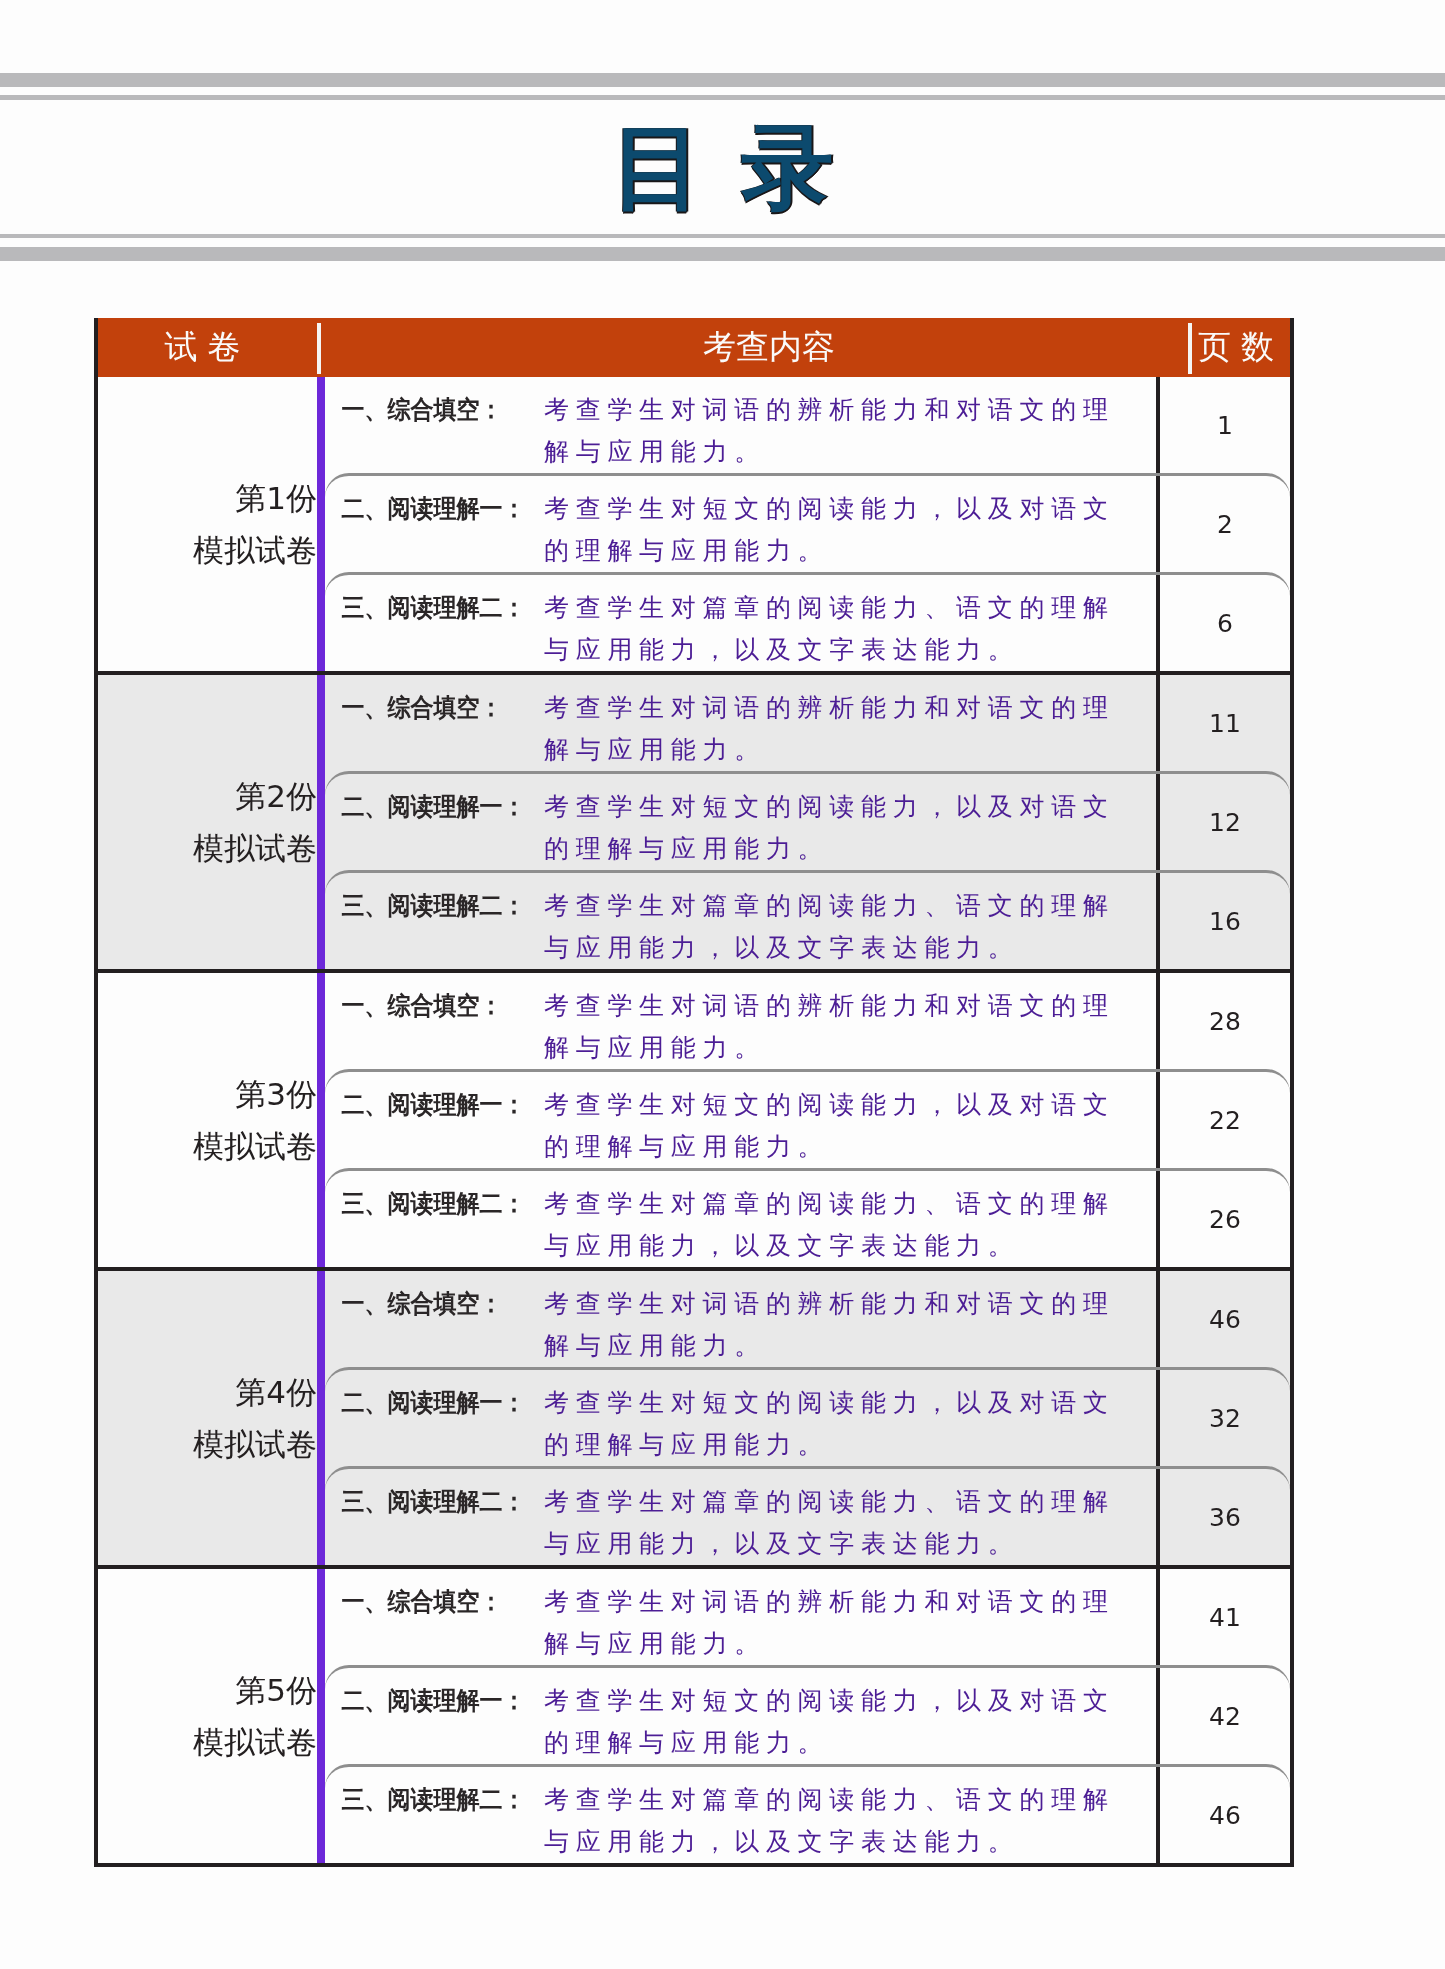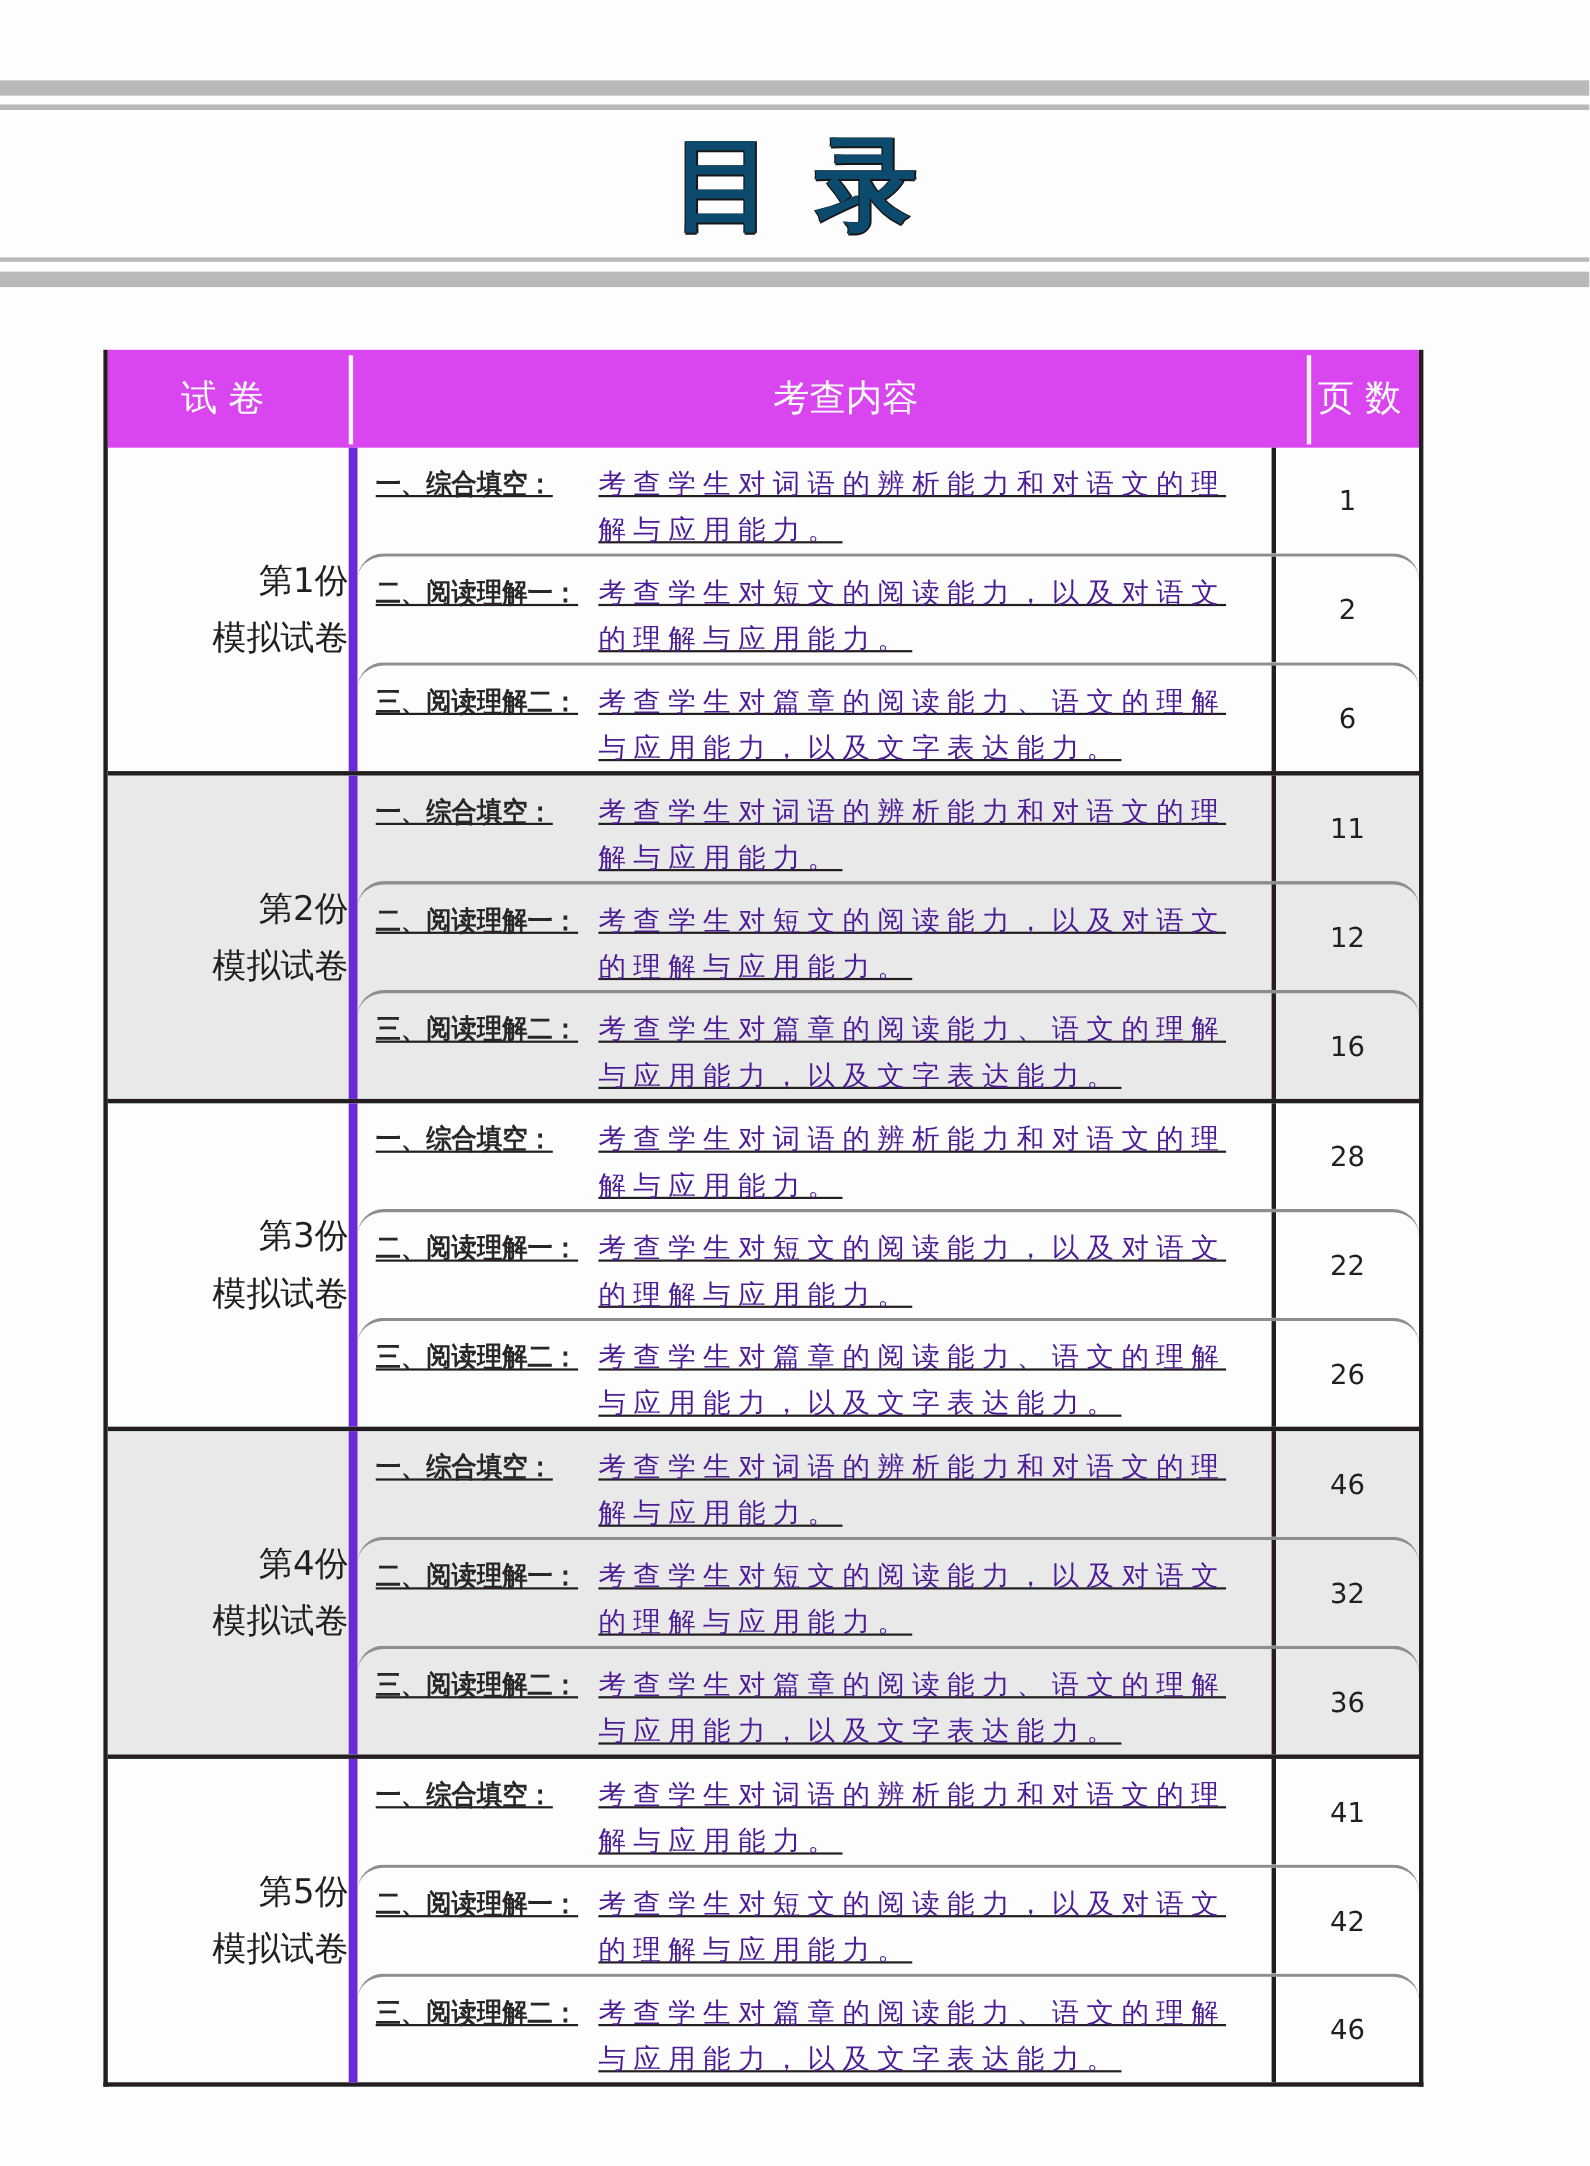--- a/index.html
+++ b/index.html
@@ -13,40 +13,40 @@
     font-family:"DejaVu Serif","Liberation Serif",serif; font-weight:900;
     font-size:92px; line-height:110px; letter-spacing:38px; color:#0c4a6e;
     text-indent:38px;
     text-shadow: 2px 0 0 #1a1718, -1px 0 0 #1a1718, 0 2px 0 #1a1718, 1px 1px 0 #1a1718;
   }
   .toc {
     position:absolute; left:94px; top:318px; width:1200px;
     border:4px solid #231f20; border-top:none; box-sizing:border-box;
   }
   .toc-header {
-    display:flex; height:89px; background:#d946ef; color:#fafafa;
+    display:flex; height:59px; background:#c2410c; color:#fafafa;
     font-size:33px; align-items:stretch;
   }
   .toc-header .hcell { display:flex; align-items:center; justify-content:center; letter-spacing:10px; position:relative; }
   .hcol1 { width:219px; }
   .hcol2 { width:838px; letter-spacing:0 !important;padding-left:29px; }
   .hcol3 { flex:1; }
   .hdiv { width:4px; background:#f5f5f5; margin:5px 0 3px 0; }
   .group { display:flex; border-top:4px solid #231f20; }
   .group.shaded { background:#e9e9e9; }
   .group.first { border-top:none; }
   .g-label {
     width:219px; display:flex; flex-direction:column; align-items:flex-end; justify-content:center;
     font-size:31px; line-height:52px; color:#231f20;
     border-right:8px solid #6d28d9; padding-top:0;
   }
   .g-rows { flex:1; display:flex; flex-direction:column; }
   .row { display:flex; height:96px; }
   .row + .row { border-top:3px solid #8e8e8e;border-radius:24px; }
-  .row .content { width:835px; display:flex; align-items:flex-start; padding-top:12px; box-sizing:border-box; border-right:4px solid #231f20;text-decoration:underline; }
+  .row .content { width:835px; display:flex; align-items:flex-start; padding-top:12px; box-sizing:border-box; border-right:4px solid #231f20; }
   .sec-label {
     width:219px; padding-left:18px; box-sizing:border-box;
     font-size:25px; line-height:42px; color:#2a2627; white-space:nowrap; font-weight:bold;
     transform:scaleX(0.92); transform-origin:left center;
   }
   .desc {
     width:590px; font-family:"DejaVu Serif","Liberation Serif",serif;
     font-size:25px; line-height:42px; letter-spacing:6.7px; color:#4c1d95;
   }
   .row .page {

